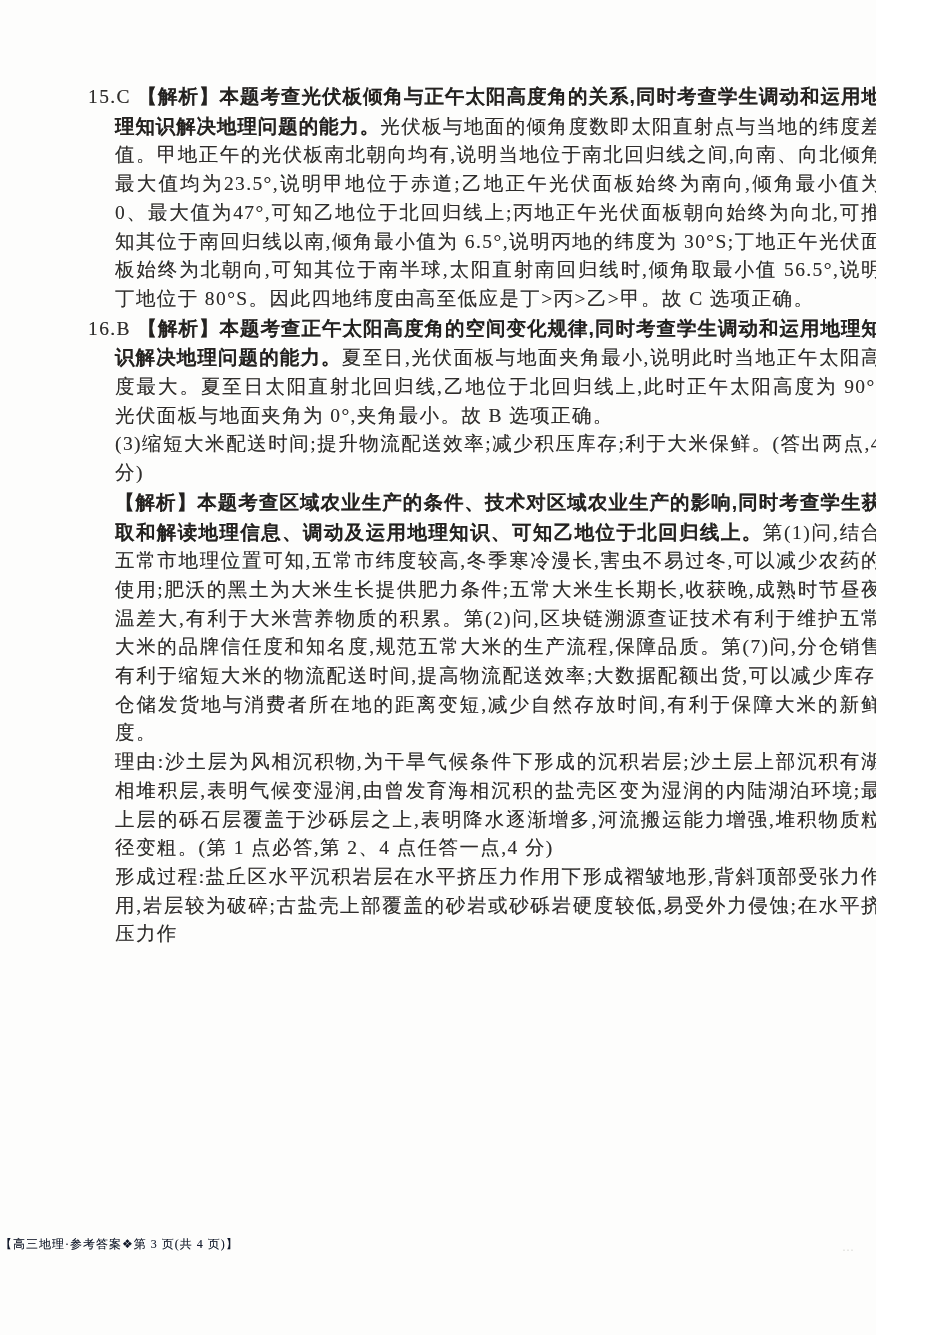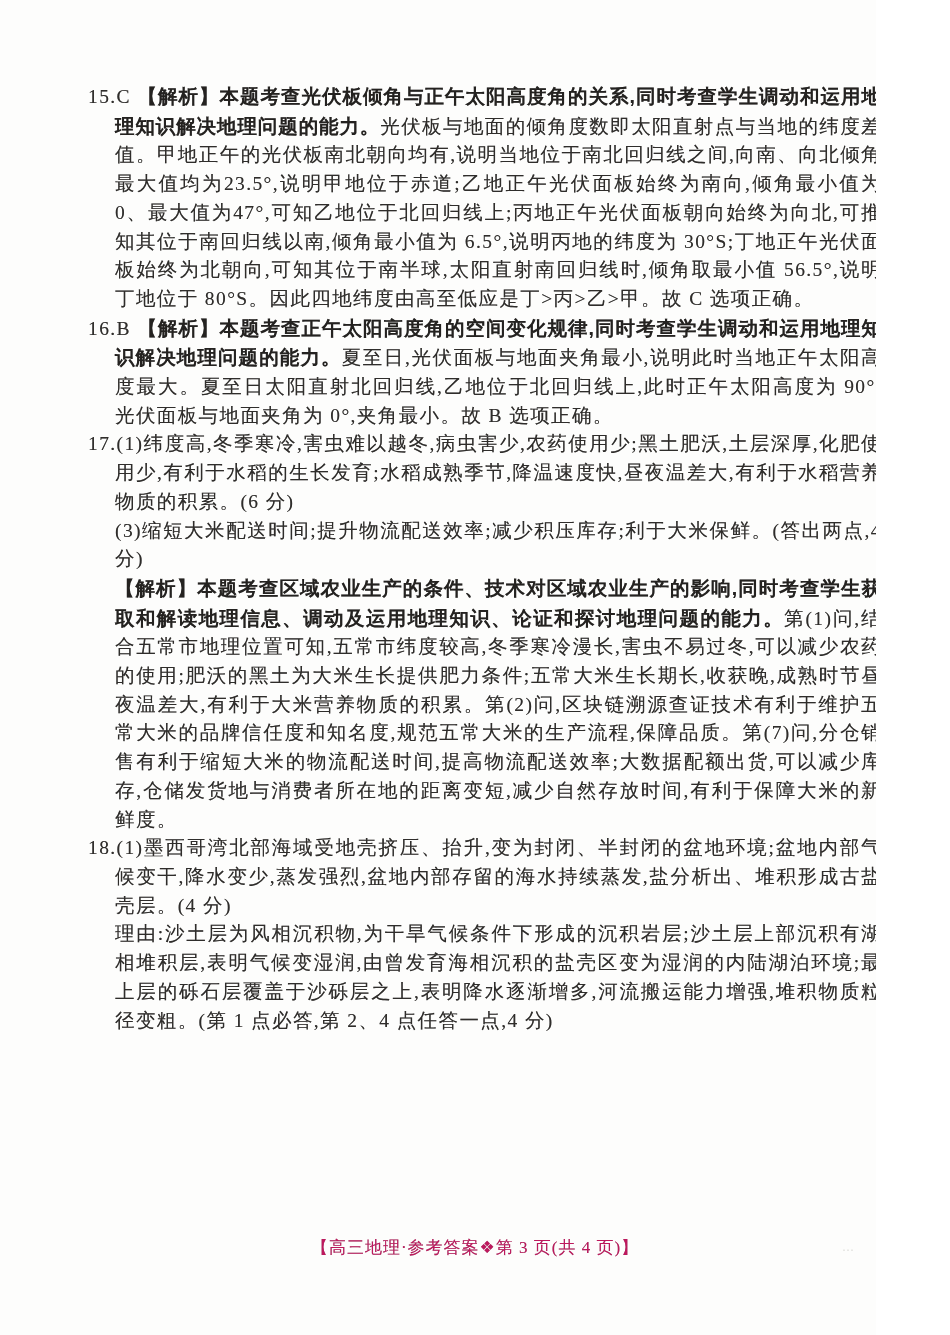--- a/index.html
+++ b/index.html
@@ -42,44 +42,42 @@
     font-family: "Liberation Sans", "DejaVu Sans", sans-serif;
     font-weight: 700;
     color: #242220;
     letter-spacing: 0.9px;
   }
   .footer {
     position: absolute;
     left: 0;
     top: 1236px;
     width: 950px;
-    text-align: center;
-    font-size: 17px;
+    font-size: 12px;
     letter-spacing: 1px;
-    color: #be185d;
+    color: #0f172a;
     text-shadow: 0 0 0.6px rgba(40,40,40,0.4);
   }
   .scan-artifact {
     position: absolute;
     left: 842px;
     top: 1243px;
     font-size: 12px;
     color: #dededa;
     letter-spacing: 1px;
   }
 </style>
 </head>
 <body>
 
 <div class="page">
   <div class="content">
 
   <div class="para hang"><span>15.C  </span><span class="seg-bold">【解析】本题考查光伏板倾角与正午太阳高度角的关系,同时考查学生调动和运用地理知识解决地理问题的能力。</span><span>光伏板与地面的倾角度数即太阳直射点与当地的纬度差值。甲地正午的光伏板南北朝向均有,说明当地位于南北回归线之间,向南、向北倾角最大值均为23.5°,说明甲地位于赤道;乙地正午光伏面板始终为南向,倾角最小值为0、最大值为47°,可知乙地位于北回归线上;丙地正午光伏面板朝向始终为向北,可推知其位于南回归线以南,倾角最小值为 6.5°,说明丙地的纬度为 30°S;丁地正午光伏面板始终为北朝向,可知其位于南半球,太阳直射南回归线时,倾角取最小值 56.5°,说明丁地位于 80°S。因此四地纬度由高至低应是丁&gt;丙&gt;乙&gt;甲。故 C 选项正确。</span></div>
       <div class="para hang"><span>16.B  </span><span class="seg-bold">【解析】本题考查正午太阳高度角的空间变化规律,同时考查学生调动和运用地理知识解决地理问题的能力。</span><span>夏至日,光伏面板与地面夹角最小,说明此时当地正午太阳高度最大。夏至日太阳直射北回归线,乙地位于北回归线上,此时正午太阳高度为 90°,光伏面板与地面夹角为 0°,夹角最小。故 B 选项正确。</span></div>
-      <div class="para hang"><span>17.(1)纬度高,冬季寒冷,害虫难以越冬,病虫害少,农药使用少;黑土肥沃,土层深厚,化肥使用少,有利于水稻的生长发育;水稻成熟季节,降温速度快,昼夜温差大,有利于水稻营养物质的积累。(6 分)</span></div>
       <div class="para sub"><span>(3)缩短大米配送时间;提升物流配送效率;减少积压库存;利于大米保鲜。(答出两点,4 分)</span></div>
-      <div class="para sub"><span class="seg-bold">【解析】本题考查区域农业生产的条件、技术对区域农业生产的影响,同时考查学生获取和解读地理信息、调动及运用地理知识、论证和探讨地理问题的能力。</span><span>第(1)问,结合五常市地理位置可知,五常市纬度较高,冬季寒冷漫长,害虫不易过冬,可以减少农药的使用;肥沃的黑土为大米生长提供肥力条件;五常大米生长期长,收获晚,成熟时节昼夜温差大,有利于大米营养物质的积累。第(2)问,区块链溯源查证技术有利于维护五常大米的品牌信任度和知名度,规范五常大米的生产流程,保障品质。第(7)问,分仓销售有利于缩短大米的物流配送时间,提高物流配送效率;大数据配额出货,可以减少库存,仓储发货地与消费者所在地的距离变短,减少自然存放时间,有利于保障大米的新鲜度。</span></div>
-      <div class="para hang"><span>18.(1)墨西哥湾北部海域受地壳挤压、抬升,变为封闭、半封闭的盆地环境;盆地内部气候变干,降水变少,蒸发强烈,盆地内部存留的海水持续蒸发,盐分析出、堆积形成古盐壳层。(4 分)</span></div>
+      <div class="para sub"><span class="seg-bold">【解析】本题考查区域农业生产的条件、技术对区域农业生产的影响,同时考查学生获取和解读地理信息、调动及运用地理知识、可知乙地位于北回归线上。</span><span>第(1)问,结合五常市地理位置可知,五常市纬度较高,冬季寒冷漫长,害虫不易过冬,可以减少农药的使用;肥沃的黑土为大米生长提供肥力条件;五常大米生长期长,收获晚,成熟时节昼夜温差大,有利于大米营养物质的积累。第(2)问,区块链溯源查证技术有利于维护五常大米的品牌信任度和知名度,规范五常大米的生产流程,保障品质。第(7)问,分仓销售有利于缩短大米的物流配送时间,提高物流配送效率;大数据配额出货,可以减少库存,仓储发货地与消费者所在地的距离变短,减少自然存放时间,有利于保障大米的新鲜度。</span></div>
       <div class="para sub"><span>理由:沙土层为风相沉积物,为干旱气候条件下形成的沉积岩层;沙土层上部沉积有湖相堆积层,表明气候变湿润,由曾发育海相沉积的盐壳区变为湿润的内陆湖泊环境;最上层的砾石层覆盖于沙砾层之上,表明降水逐渐增多,河流搬运能力增强,堆积物质粒径变粗。(第 1 点必答,第 2、4 点任答一点,4 分)</span></div>
+      <div class="para sub"><span>形成过程:盐丘区水平沉积岩层在水平挤压力作用下形成褶皱地形,背斜顶部受张力作用,岩层较为破碎;古盐壳上部覆盖的砂岩或砂砾岩硬度较低,易受外力侵蚀;在水平挤压力作</span></div>
     </div>
   <div class="footer">【高三地理·参考答案❖第 3 页(共 4 页)】</div>
   <div class="scan-artifact">⋯</div>
 </div>
 
 </body></html>

